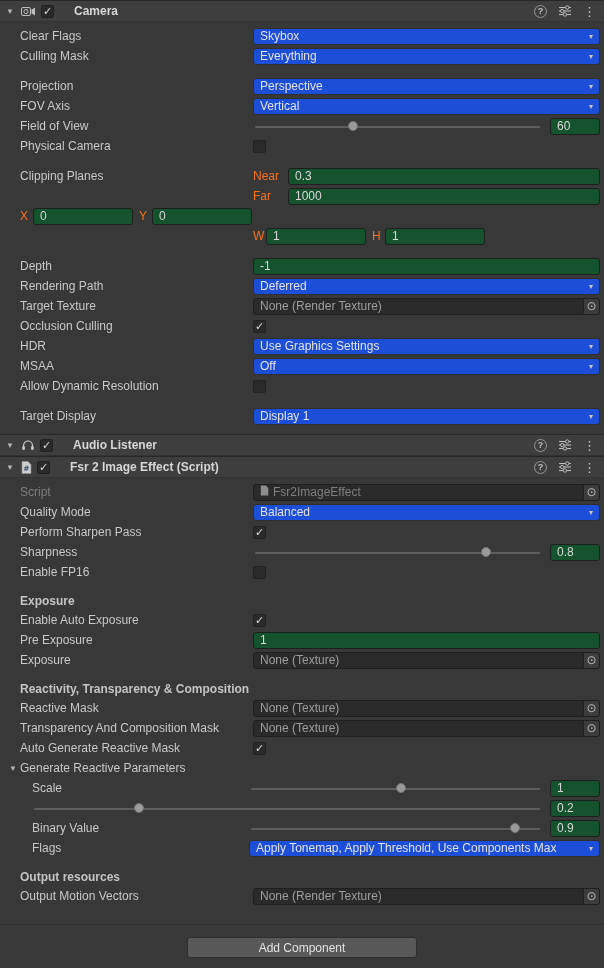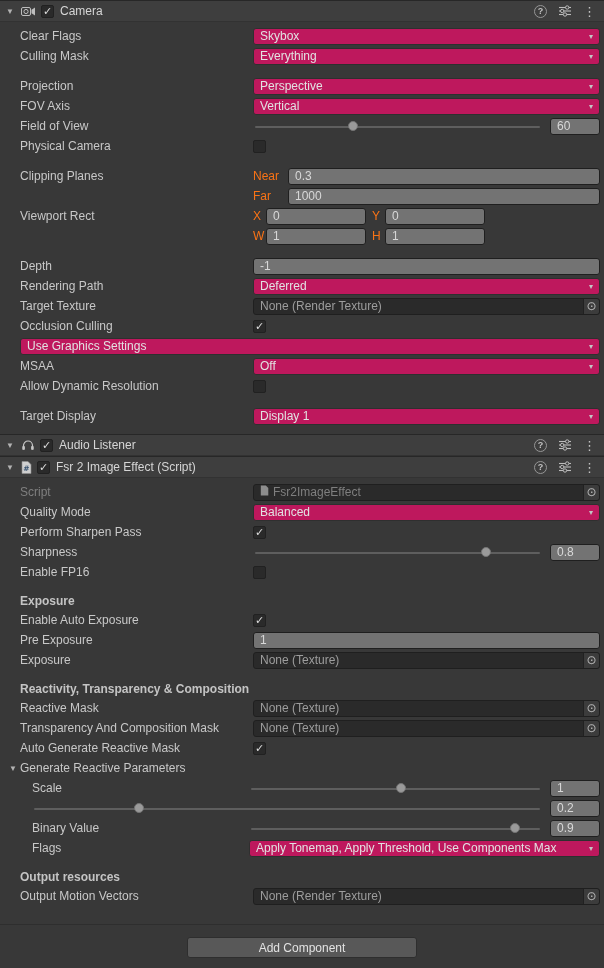--- a/index.html
+++ b/index.html
@@ -3,38 +3,38 @@
 <meta charset="utf-8">
 <style>
   *{box-sizing:border-box;margin:0;padding:0}
   html,body{width:604px;height:968px;overflow:hidden}
   body{background:#383838;font-family:"Liberation Sans","DejaVu Sans",sans-serif;font-size:12px;color:#c8c8c8}
   .comp-header{height:22px;display:flex;align-items:center;gap:5px;padding:0 8px 0 4px;background:#3e3e3e;border-top:1px solid #272727;border-bottom:1px solid #323232}
   .foldout{width:12px;flex:none;text-align:center;font-size:8px;color:#b2b2b2}
   .comp-icon{flex:none;display:flex;align-items:center}
   .cb{width:13px;height:13px;flex:none;background:#2a2a2a;border:1px solid #212121;border-radius:2px;display:flex;align-items:center;justify-content:center}
   .cb .check{color:#dedede;font-size:11px;line-height:1}
-  .comp-title{font-weight:normal;color:#d6d6d6;margin-left:1px;white-space:nowrap}
+  .comp-title{font-weight:bold;color:#d6d6d6;margin-left:15px;white-space:nowrap}
   .hicons{margin-left:auto;display:flex;align-items:center;gap:11px}
   .help{width:13px;height:13px;border-radius:50%;border:1px solid #969696;color:#c2c2c2;font-size:9px;font-weight:bold;display:flex;align-items:center;justify-content:center}
   .kebab{color:#c2c2c2;font-size:13px;line-height:1}
   .presets{display:flex;align-items:center}
   .comp-body{padding:4px 0 8px 0}
   .row{display:flex;align-items:center;height:20px;padding:0 4px 0 20px}
   .row .label{width:233px;flex:none;white-space:nowrap;overflow:hidden;color:#c8c8c8}
   .row.sub{padding-left:32px}
   .row.sub .label{width:217px}
   .row.foldrow{padding-left:6px}
   .row.foldrow .foldout{width:14px}
   .dim{color:#7f7f7f !important}
   .gap{height:10px}
   .sechead{height:18px;display:flex;align-items:center;padding:0 4px 0 20px;font-weight:bold;color:#c4c4c4;white-space:nowrap}
-  .dd{flex:1;min-width:0;height:17px;background:#be185d;border:1px solid #2f2f2f;border-radius:3px;display:flex;align-items:center;padding:0 6px 0 6px;color:#e2e2e2;white-space:nowrap;overflow:hidden}
+  .dd{flex:1;min-width:0;height:17px;background:#1d4ed8;border:1px solid #2f2f2f;border-radius:3px;display:flex;align-items:center;padding:0 6px 0 6px;color:#e2e2e2;white-space:nowrap;overflow:hidden}
   .dd .chev{margin-left:auto;padding-left:5px;font-size:8px;color:#c4c4c4}
-  .tf{flex:1;min-width:0;height:17px;background:#737373;border:1px solid #1f1f1f;border-radius:3px;display:flex;align-items:center;padding:0 6px;color:#d8d8d8;white-space:nowrap;overflow:hidden}
+  .tf{flex:1;min-width:0;height:17px;background:#14532d;border:1px solid #1f1f1f;border-radius:3px;display:flex;align-items:center;padding:0 6px;color:#d8d8d8;white-space:nowrap;overflow:hidden}
   .tf.w100{flex:none;width:100px;margin-right:6px}
   .valbox{flex:none;width:50px;margin-left:8px}
   .obj{flex:1;min-width:0;height:17px;background:#2a2a2a;border:1px solid #1f1f1f;border-radius:3px;display:flex;align-items:flex-start;padding-left:6px;color:#9d9d9d;white-space:nowrap;overflow:hidden}
   .obj .picker{margin-left:auto;align-self:stretch;width:16px;flex:none;background:#3c3c3c;border-left:1px solid #212121;border-radius:0 2px 2px 0;display:flex;align-items:center;justify-content:center;color:#b8b8b8;font-size:12px;line-height:1}
   .obj .objicon{margin-right:4px;display:flex;align-items:center}
   .minilabel{flex:none;color:#f97316}
   .ml35{width:35px}
   .ml14{width:13px}
   .slider{flex:1;min-width:0;height:17px;position:relative}
   .slider .track{position:absolute;left:2px;right:2px;top:8px;height:2px;background:#5e5e5e;border-radius:1px}
@@ -151,21 +151,20 @@
       </div>
       <div class="row">
         <span class="label"></span>
         <span class="minilabel ml35">Far</span>
         <div class="tf">
             <span>1000</span>
           </div>
       </div>
 
       <div class="row">
-        <span class="label">Viewport Rect</span>
         <span class="minilabel ml14">X</span>
         <div class="tf w100">
             <span>0</span>
           </div>
         <span class="minilabel ml14">Y</span>
         <div class="tf w100">
             <span>0</span>
           </div>
       </div>
       <div class="row">
@@ -206,20 +205,21 @@
       </div>
 
       <div class="row">
         <span class="label">Occlusion Culling</span>
         <span class="cb">
             <span class="check">✓</span>
           </span>
       </div>
 
       <div class="row">
+        <span class="label">HDR</span>
         <div class="dd">
           <span>Use Graphics Settings</span>
           <span class="chev">▾</span>
         </div>
       </div>
 
       <div class="row">
         <span class="label">MSAA</span>
         <div class="dd">
           <span>Off</span>

